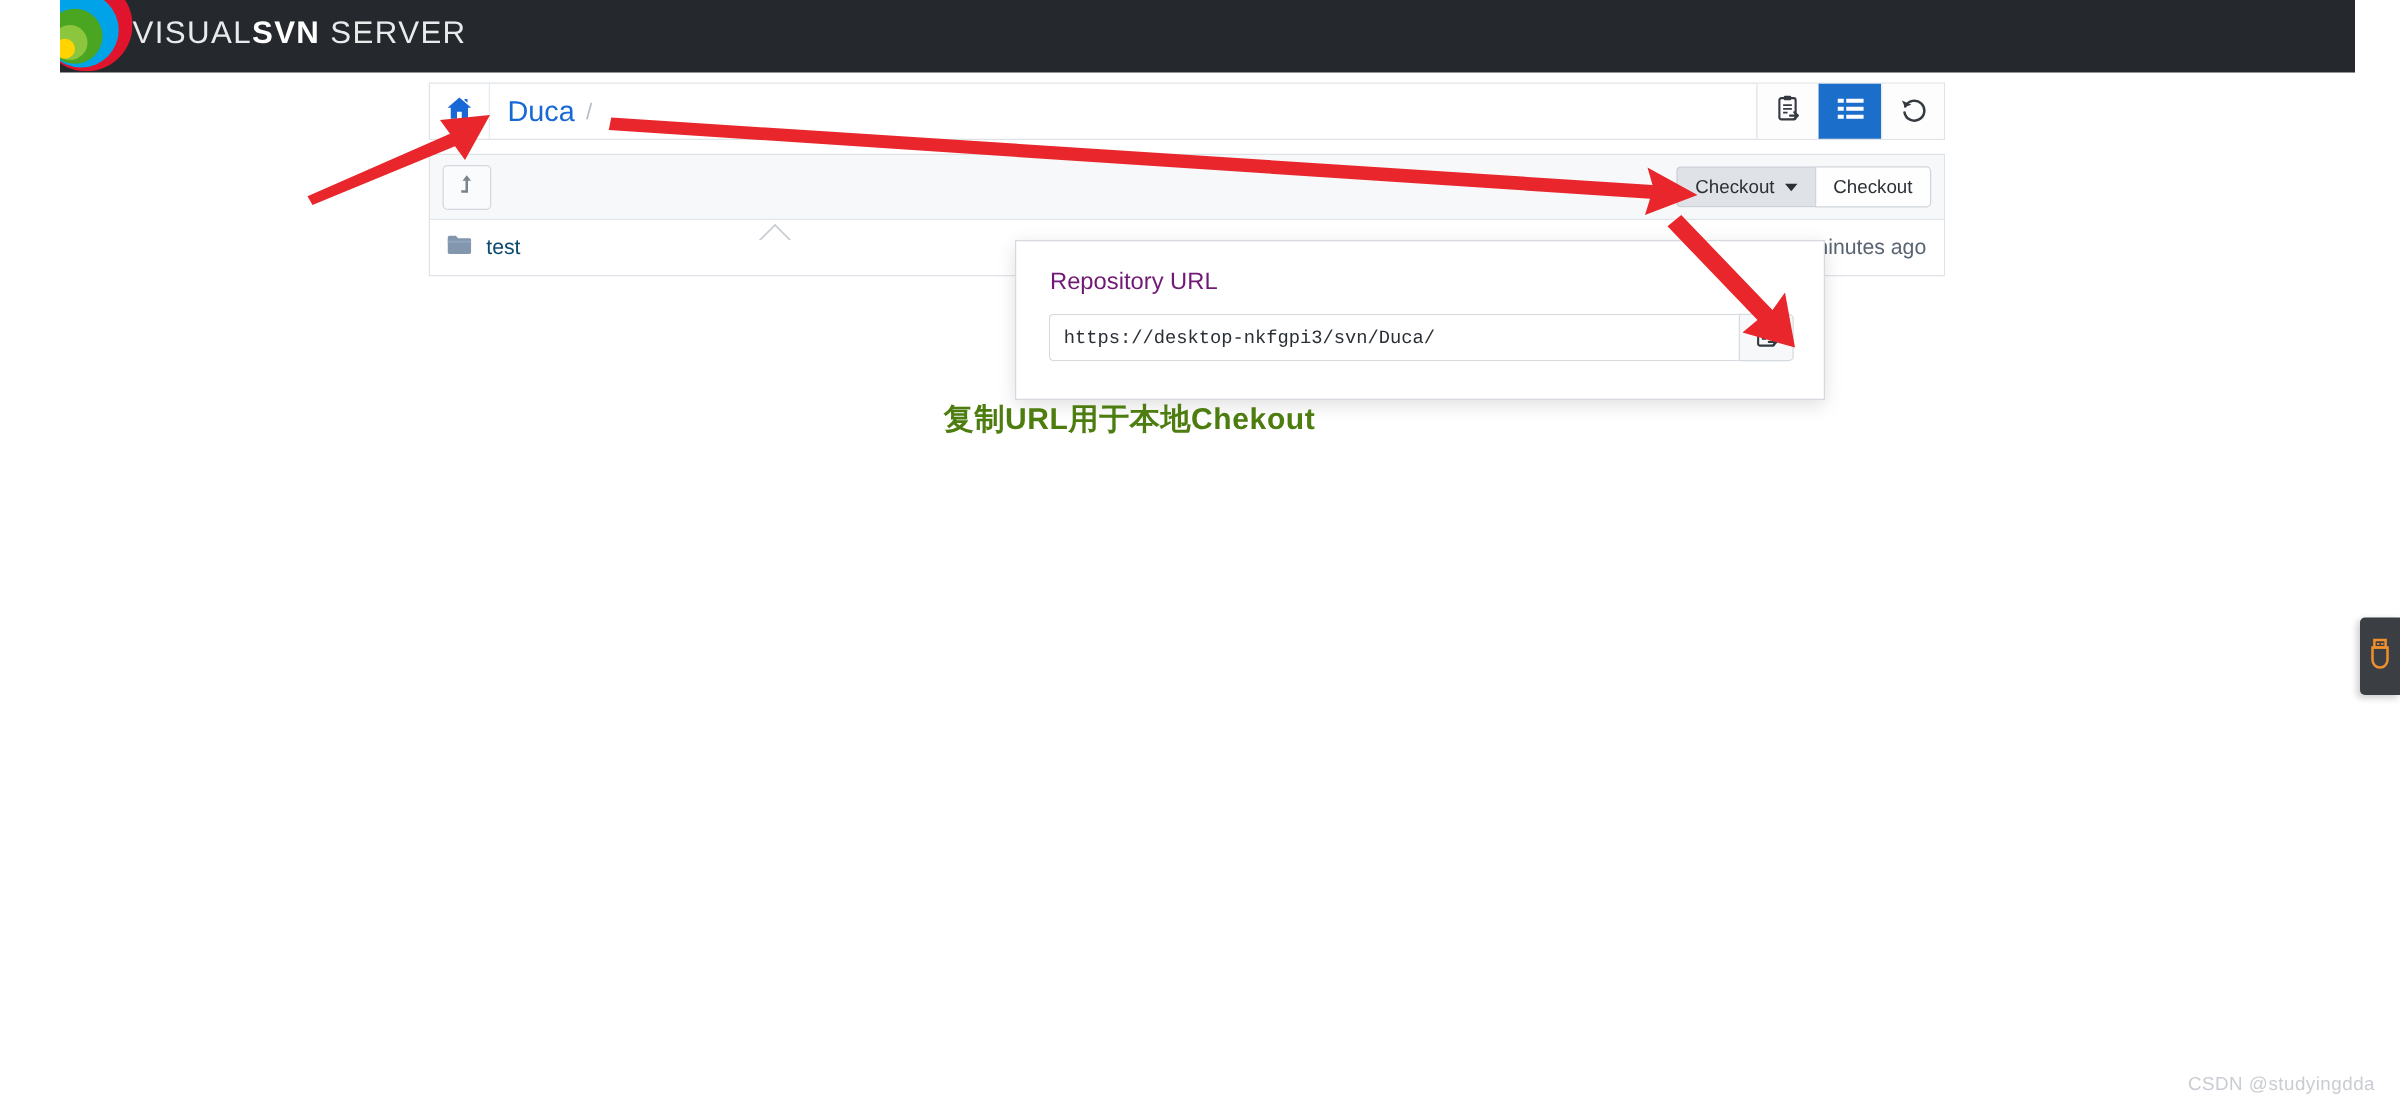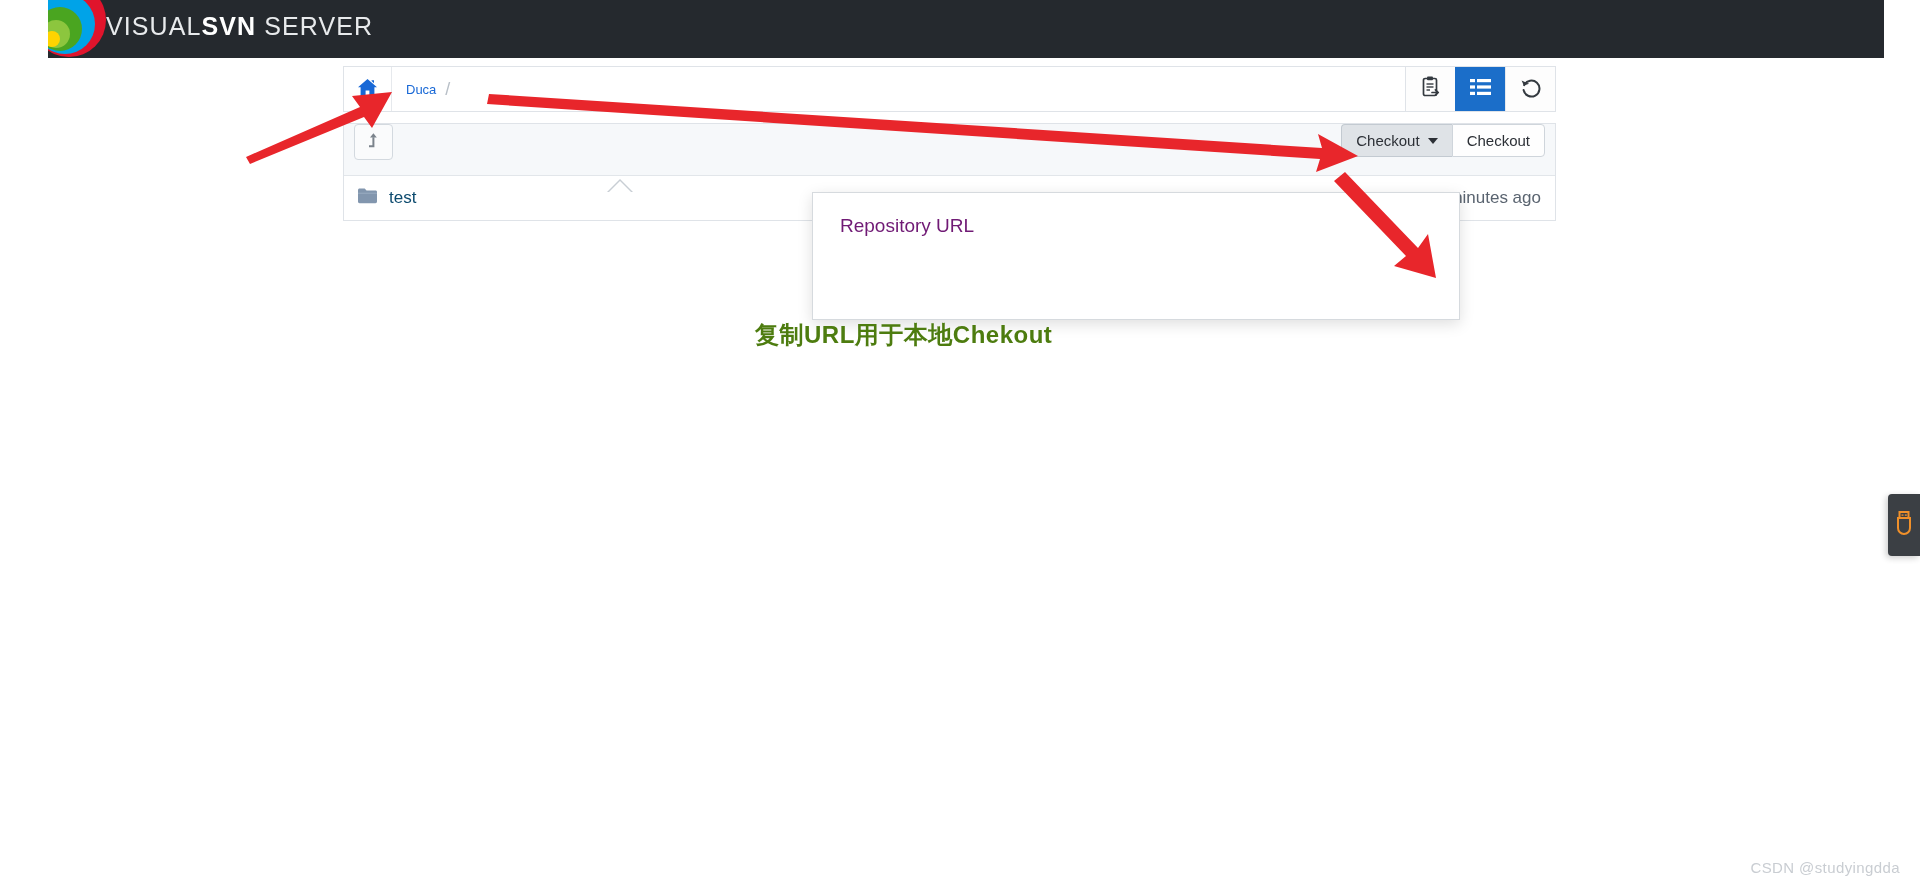--- a/index.html
+++ b/index.html
@@ -74,21 +74,21 @@
   .crumb-path {
     flex: 1;
     display: flex;
     align-items: center;
     padding-left: 14px;
     font-size: 19px;
   }
   .crumb-link {
     color: #1868d6;
     text-decoration: none;
-    font-size: 13px;
+    font-size: 23px;
   }
   .crumb-sep {
     color: #b8bfc7;
     margin-left: 9px;
     font-size: 18px;
   }
   .crumb-actions {
     display: flex;
     align-items: stretch;
   }
@@ -113,21 +113,21 @@
     border: 1px solid #dfe3e8;
     background: #ffffff;
     box-sizing: border-box;
   }
   .toolbar-row {
     position: relative;
     height: 52px;
     background: #f6f8fa;
     border-bottom: 1px solid #e2e6ea;
     display: flex;
-    align-items: flex-start;
+    align-items: center;
     padding: 0 10px 0 10px;
     box-sizing: border-box;
     gap: 48px;
   }
   .up-btn {
     width: 37px;
     height: 34px;
     border: 1px solid #d3d9df;
     border-radius: 4px;
     background: #fafbfc;
@@ -410,20 +410,35 @@
     </div>
   </div>
 
   <div class="footer-note">P</div>
 </div>
 
 <div class="popup-caret"></div>
 <div class="popup-caret-in"></div>
 <div class="popup">
   <div class="popup-label">Repository URL</div>
+  <div class="url-wrap">
+    <input class="url-input" type="text" value="https://desktop-nkfgpi3/svn/Duca/" style="">
+    <div class="copy-btn">
+      <span>
+        <svg width="21" height="22" viewBox="0 0 21 22">
+          <rect x="3.5" y="2.5" width="13" height="17" rx="1.6" fill="none" stroke="#343a40" stroke-width="1.7"></rect>
+          <rect x="7" y="0.6" width="6" height="3.6" rx="1" fill="#343a40"></rect>
+          <line x1="6.5" y1="8" x2="13.5" y2="8" stroke="#343a40" stroke-width="1.4"></line>
+          <line x1="6.5" y1="11" x2="13.5" y2="11" stroke="#343a40" stroke-width="1.4"></line>
+          <line x1="6.5" y1="14" x2="10" y2="14" stroke="#343a40" stroke-width="1.4"></line>
+          <path d="M12 16.5h6M15.4 13.8l2.9 2.7-2.9 2.7" fill="none" stroke="#343a40" stroke-width="1.7" stroke-linecap="round" stroke-linejoin="round"></path>
+        </svg>
+      </span>
+    </div>
+  </div>
 </div>
 
 <svg class="anno-svg" viewBox="0 0 1920 894">
 
   <g>
     <path d="M246 157 L360 107 L352 96 L392 92 L372 128 L364 117 L250 164 Z" fill="#e8262b"></path>
   </g>
 
   <g>
     <path d="M489 94 L1322 148 L1318 134 L1358 156 L1316 172 L1320 159 L487 104 Z" fill="#e8262b"></path>

